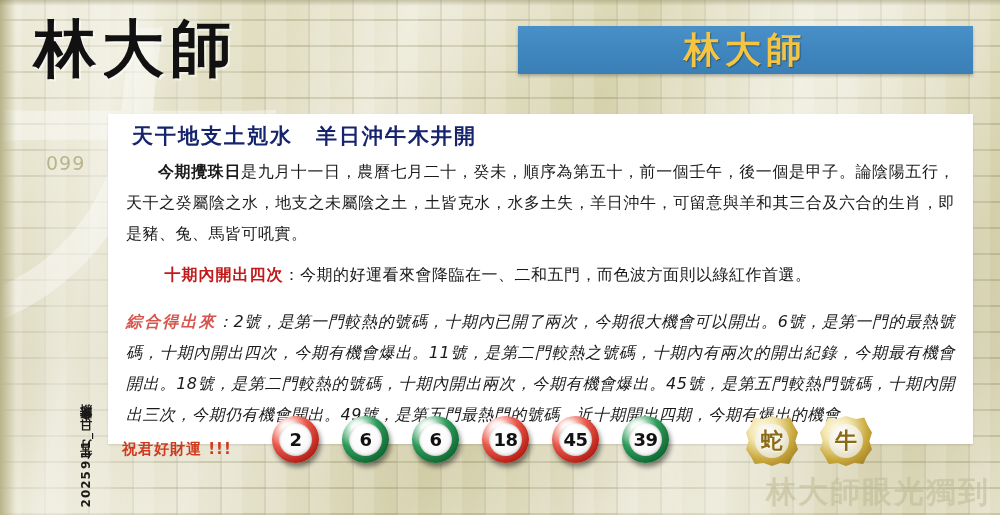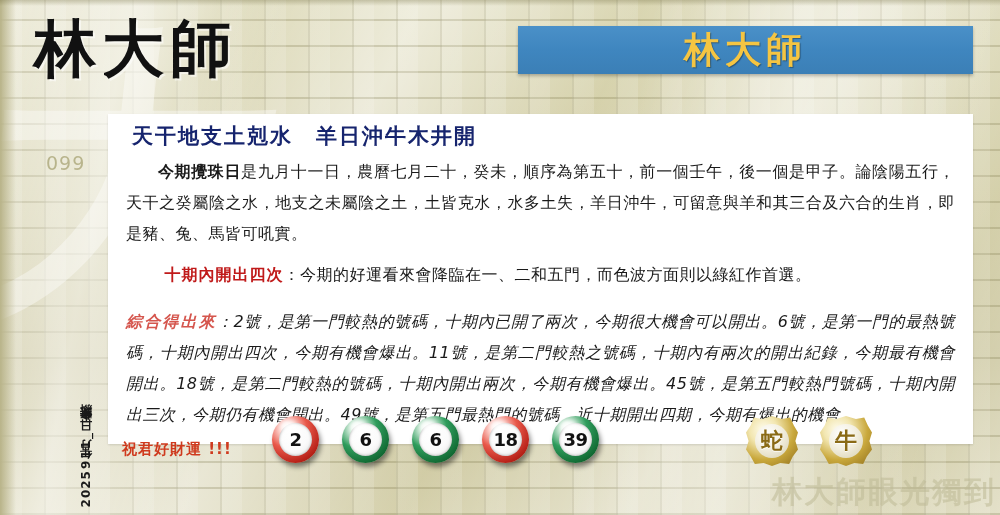--- a/index.html
+++ b/index.html
@@ -305,21 +305,21 @@
     font-weight: bold;
     color: #1a1a1a;
     letter-spacing: 1px;
     white-space: nowrap;
     transform: rotate(180deg);
   }
 
   
   .bottom-wm {
     position: absolute;
-    right: 4px;
+    right: 10px;
     bottom: 2px;
     font-size: 30px;
     font-weight: bold;
     color: rgba(190,186,150,0.55);
     letter-spacing: 2px;
     font-family: "DejaVu Serif", "Liberation Serif", serif;
     white-space: nowrap;
     user-select: none;
   }
 
@@ -396,20 +396,26 @@
         <span class="num">6</span>
       </div>
       <div class="gloss"></div>
     </div>
     <div class="ball red">
       <div class="face">
         <span class="num">18</span>
       </div>
       <div class="gloss"></div>
     </div>
+    <div class="ball red">
+      <div class="face">
+        <span class="num">45</span>
+      </div>
+      <div class="gloss"></div>
+    </div>
     <div class="ball green">
       <div class="face">
         <span class="num">39</span>
       </div>
       <div class="gloss"></div>
     </div>
   </div>
 
   <div class="zodiacs">
     <div class="medal">

